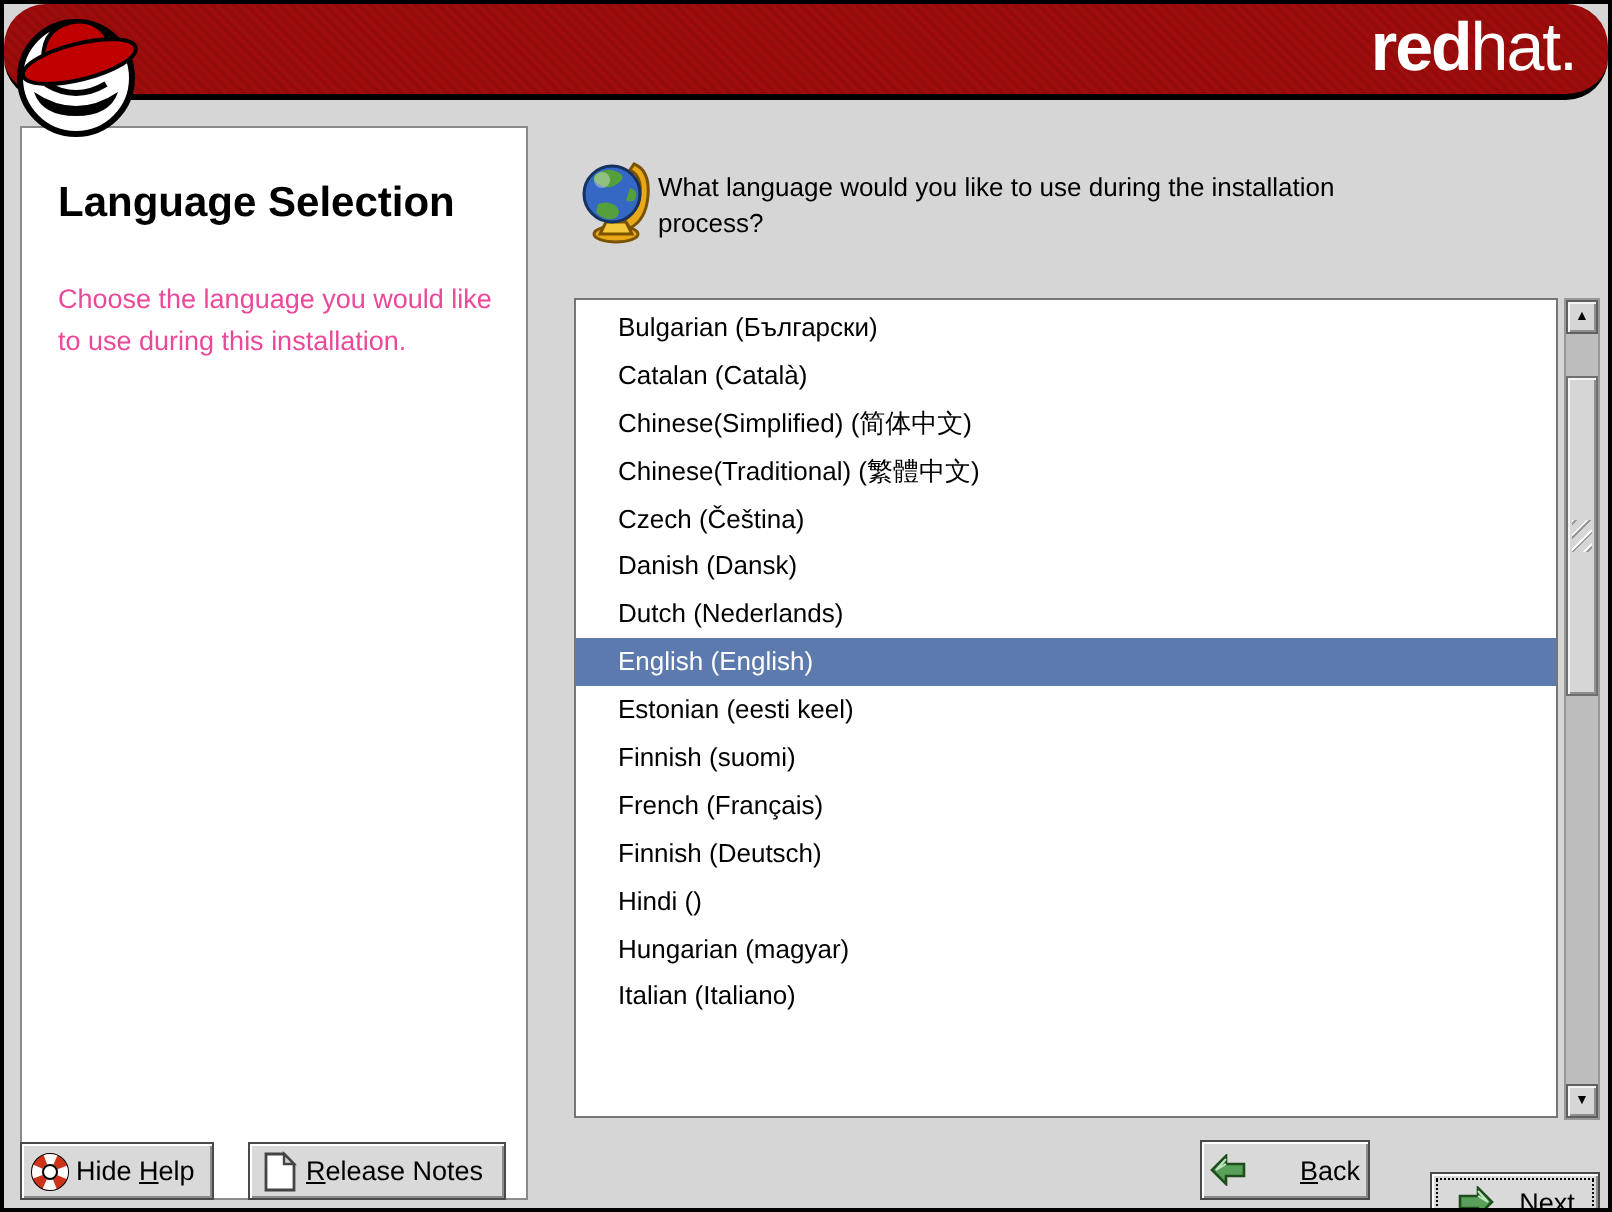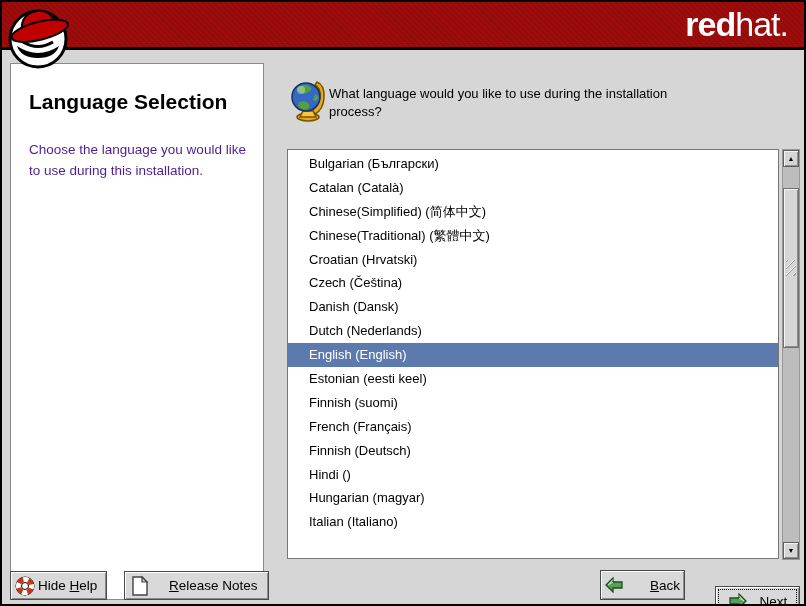--- a/index.html
+++ b/index.html
@@ -2,31 +2,31 @@
 <html><head>
 <meta charset="utf-8">
 <style>
   * { margin:0; padding:0; box-sizing:border-box; }
   html,body { width:806px; height:606px; background:#d6d6d6; font-family:"Liberation Sans","DejaVu Sans",sans-serif; }
   .window { position:relative; width:806px; height:606px; border:2px solid #000; background:#d6d6d6; overflow:hidden; }
 
   
   .header { position:absolute; left:0; top:0; width:100%; height:48px; background:#9e0c0c;
             background-image:repeating-linear-gradient(45deg, rgba(0,0,0,.07) 0 2px, transparent 2px 4px);
-            border-bottom:3px solid #000; }
+            border-bottom:3px solid #000;border-radius:21px; }
   .brand { position:absolute; right:16px; top:3px; color:#fff; font-size:34px; letter-spacing:-1px; }
   .brand .b { font-weight:bold; }
   .brand .l { font-weight:normal; }
   .shadowman { position:absolute; left:5px; top:2px; z-index:5; }
 
   
   .help-panel { position:absolute; left:8px; top:61px; width:254px; height:537px;
                 background:#fff; border:1px solid #8a8a8a; padding:14px 16px; }
   .help-panel h1 { font-size:21px; font-weight:bold; color:#000; margin:12px 0 26px 2px; }
-  .help-panel p { font-size:13.5px; line-height:1.55; color:#4c1d95; margin-left:2px; }
+  .help-panel p { font-size:13.5px; line-height:1.55; color:#ec4899; margin-left:2px; }
 
   
   .globe { position:absolute; left:287px; top:76px; }
   .question { position:absolute; left:327px; top:83px; width:365px; font-size:13px; line-height:1.4; color:#000; }
 
   
   .lang-list { position:absolute; left:285px; top:147px; width:492px; height:410px;
                background:#fff; border:1px solid #767676; overflow:hidden; padding-top:2px; }
   .lang-row { height:23.9px; line-height:23.9px; padding-left:21px; font-size:13px; color:#000; white-space:nowrap; }
   .lang-row.selected { background:#5d7aae; color:#fff; }
@@ -43,21 +43,21 @@
               border:1px solid #6f6f6f; box-shadow:inset 1px 1px 0 #f4f4f4, inset -1px -1px 0 #8f8f8f; cursor:grab; }
   .sb-grip { position:absolute; left:2px; top:71px; width:10px; height:16px;
              background:repeating-linear-gradient(135deg, #fafafa 0 1px, #9a9a9a 1px 2px, transparent 2px 5px); }
 
   
   .btn { position:absolute; display:flex; align-items:center; background:#d9d9d9;
          border:1px solid #4a4a4a; box-shadow:inset 1px 1px 0 #ffffff, inset -1px -1px 0 #8b8b8b;
          font-size:13.5px; color:#000; cursor:pointer; font-family:inherit; }
   .mn { text-decoration:underline; }
   .btn-hide-help { left:8px; top:569px; height:29px; padding:0 9px 0 3px; gap:2px; }
-  .btn-release  { left:122px; top:569px; height:29px; padding:0 10px 0 5px; gap:19px; }
+  .btn-release  { left:122px; top:569px; height:29px; padding:0 10px 0 5px; gap:3px; }
   .btn-back { left:598px; top:568px; width:85px; height:30px; justify-content:center; gap:26px; }
   .btn-next { left:713px; top:584px; width:85px; height:30px; justify-content:center; gap:13px;
               outline:1px dotted #000; outline-offset:-4px; }
 </style>
 </head>
 <body>
 
 <div class="window">
 
   <div class="header">
@@ -89,21 +89,20 @@
     <path d="M26,16 q4,1 3,5 q-2,3 -5,1 z" fill="#55a03c"></path>
     <circle cx="12" cy="12" r="4" fill="rgba(255,255,255,0.35)"></circle>
   </svg>
   <div class="question">What language would you like to use during the installation process?</div>
 
   <div class="lang-list" id="langList">
       <div class="lang-row">Bulgarian (Български)</div>
       <div class="lang-row">Catalan (Català)</div>
       <div class="lang-row">Chinese(Simplified) (简体中文)</div>
       <div class="lang-row">Chinese(Traditional) (繁體中文)</div>
-      <div class="lang-row">Croatian (Hrvatski)</div>
       <div class="lang-row">Czech (Čeština)</div>
       <div class="lang-row">Danish (Dansk)</div>
       <div class="lang-row">Dutch (Nederlands)</div>
       <div class="lang-row selected">English (English)</div>
       <div class="lang-row">Estonian (eesti keel)</div>
       <div class="lang-row">Finnish (suomi)</div>
       <div class="lang-row">French (Français)</div>
       <div class="lang-row">Finnish (Deutsch)</div>
       <div class="lang-row">Hindi ()</div>
       <div class="lang-row">Hungarian (magyar)</div>

